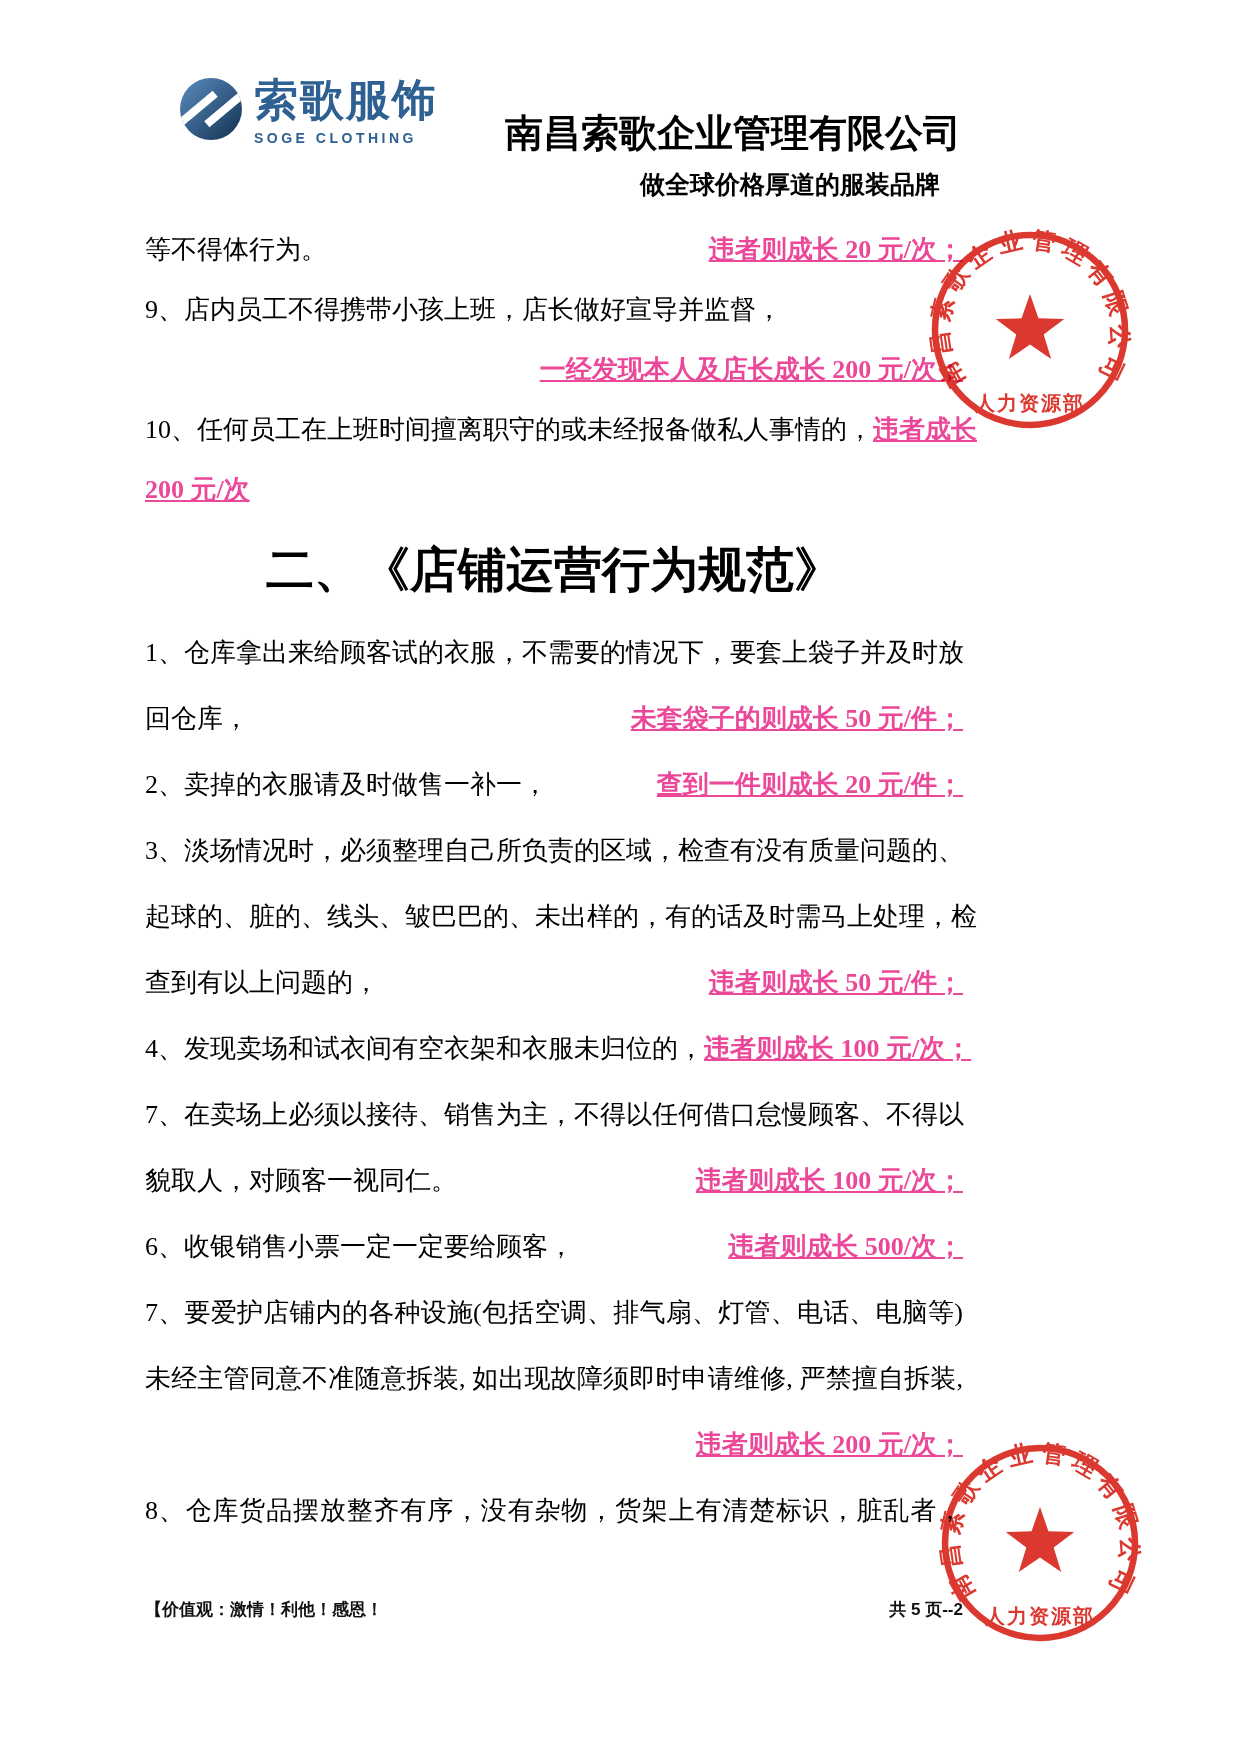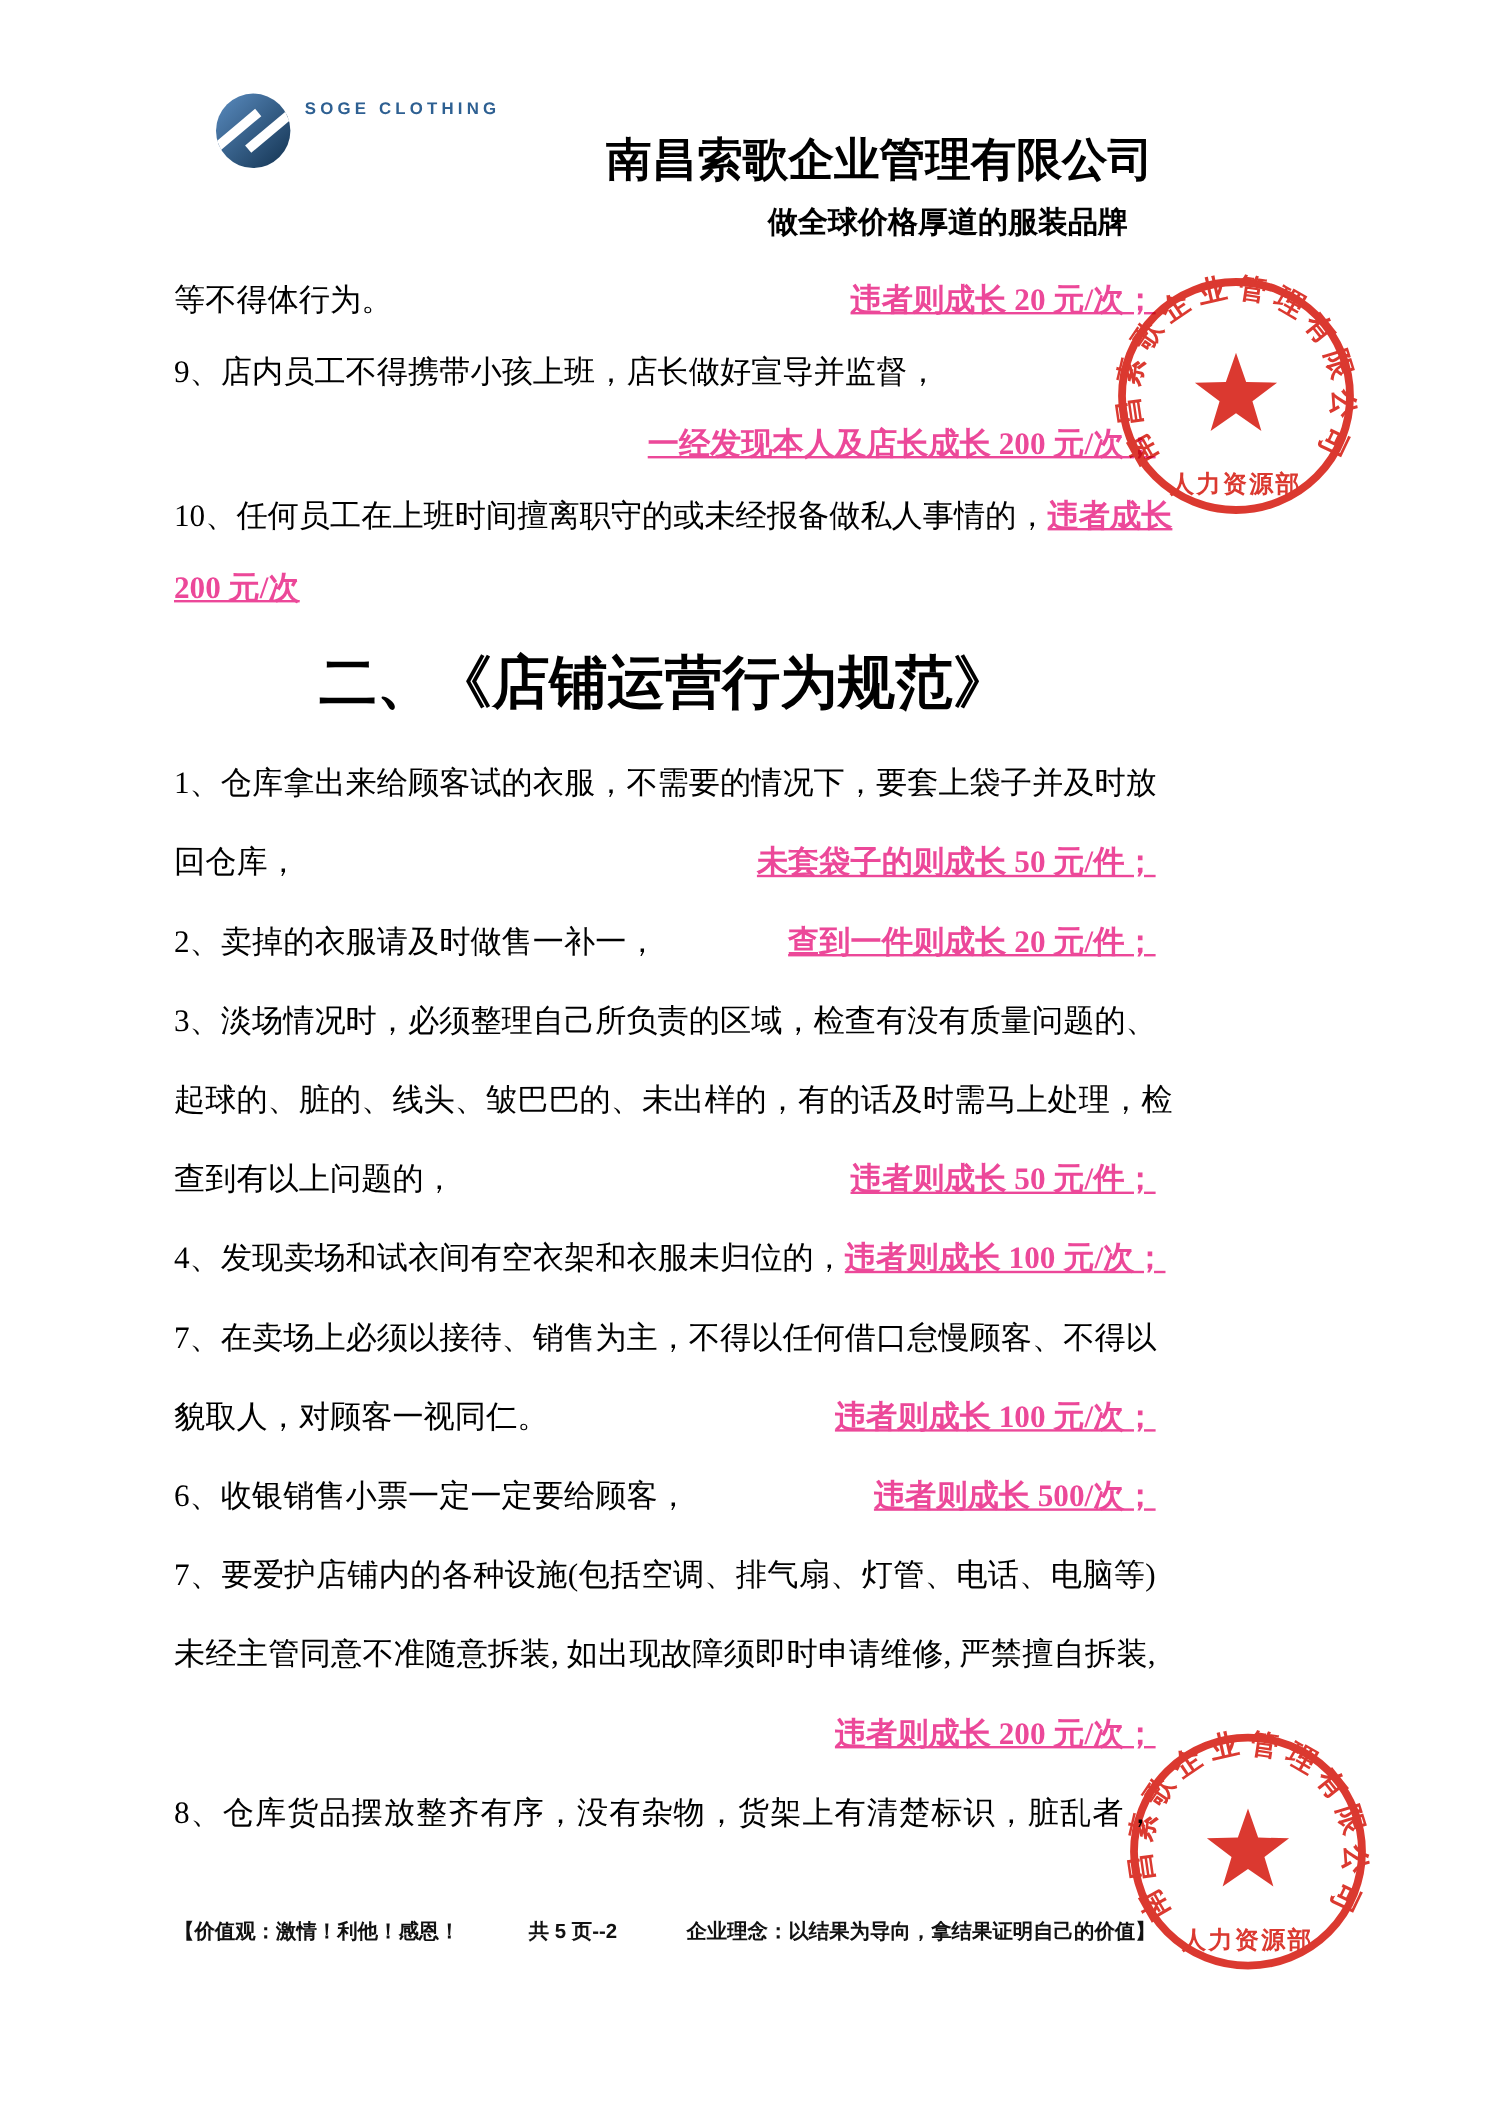--- a/index.html
+++ b/index.html
@@ -55,20 +55,21 @@
             <circle r="31"></circle>
           </clipPath>
       </defs>
       <circle r="31" fill="url(#lg)"></circle>
       <g clip-path="url(#lc)" stroke="#ffffff" stroke-width="8" transform="rotate(-40)">
         <line x1="-36" y1="-9" x2="13" y2="-9"></line>
         <line x1="-13" y1="9" x2="36" y2="9"></line>
       </g>
     </svg>
     <div class="logo-text">
+      <div class="logo-cn">索歌服饰</div>
       <div class="logo-en">SOGE CLOTHING</div>
     </div>
   </div>
 
   <div class="company-title">南昌索歌企业管理有限公司</div>
   <div class="slogan">做全球价格厚道的服装品牌</div>
 
   <div class="content">
 
     <div class="line">
@@ -137,21 +138,20 @@
       <span class="red">违者则成长 200 元/次；</span>
     </div>
     <div class="bline full">
       <span>8、仓库货品摆放整齐有序，没有杂物，货架上有清楚标识，脏乱者，</span>
     </div>
   </div>
 
   <div class="footer">
     <span>【价值观：激情！利他！感恩！</span>
     <span>共 5 页--2</span>
-    <span>企业理念：以结果为导向，拿结果证明自己的价值】</span>
   </div>
 
   <svg class="stamp stamp-top" viewBox="-110 -110 220 220">
     <circle r="95" fill="none" stroke="#d8281e" stroke-width="6.5"></circle>
     <path id="arc1" d="M -64.6 50.5 A 82 82 0 1 1 64.6 50.5" fill="none"></path>
     <text font-size="24" font-weight="bold" fill="#d8281e" font-family="Liberation Sans, sans-serif">
       <textPath href="#arc1" startOffset="0" textLength="360" lengthAdjust="spacing">南昌索歌企业管理有限公司</textPath>
     </text>
     <polygon fill="#d8281e" points="0,-36 8.46,-11.65 34.24,-11.12 13.7,4.45 21.16,29.12 0,14.4 -21.16,29.12 -13.7,4.45 -34.24,-11.12 -8.46,-11.65"></polygon>
     <text y="80" text-anchor="middle" font-size="20" font-weight="bold" letter-spacing="2" fill="#d8281e" font-family="Liberation Sans, sans-serif">人力资源部</text>

